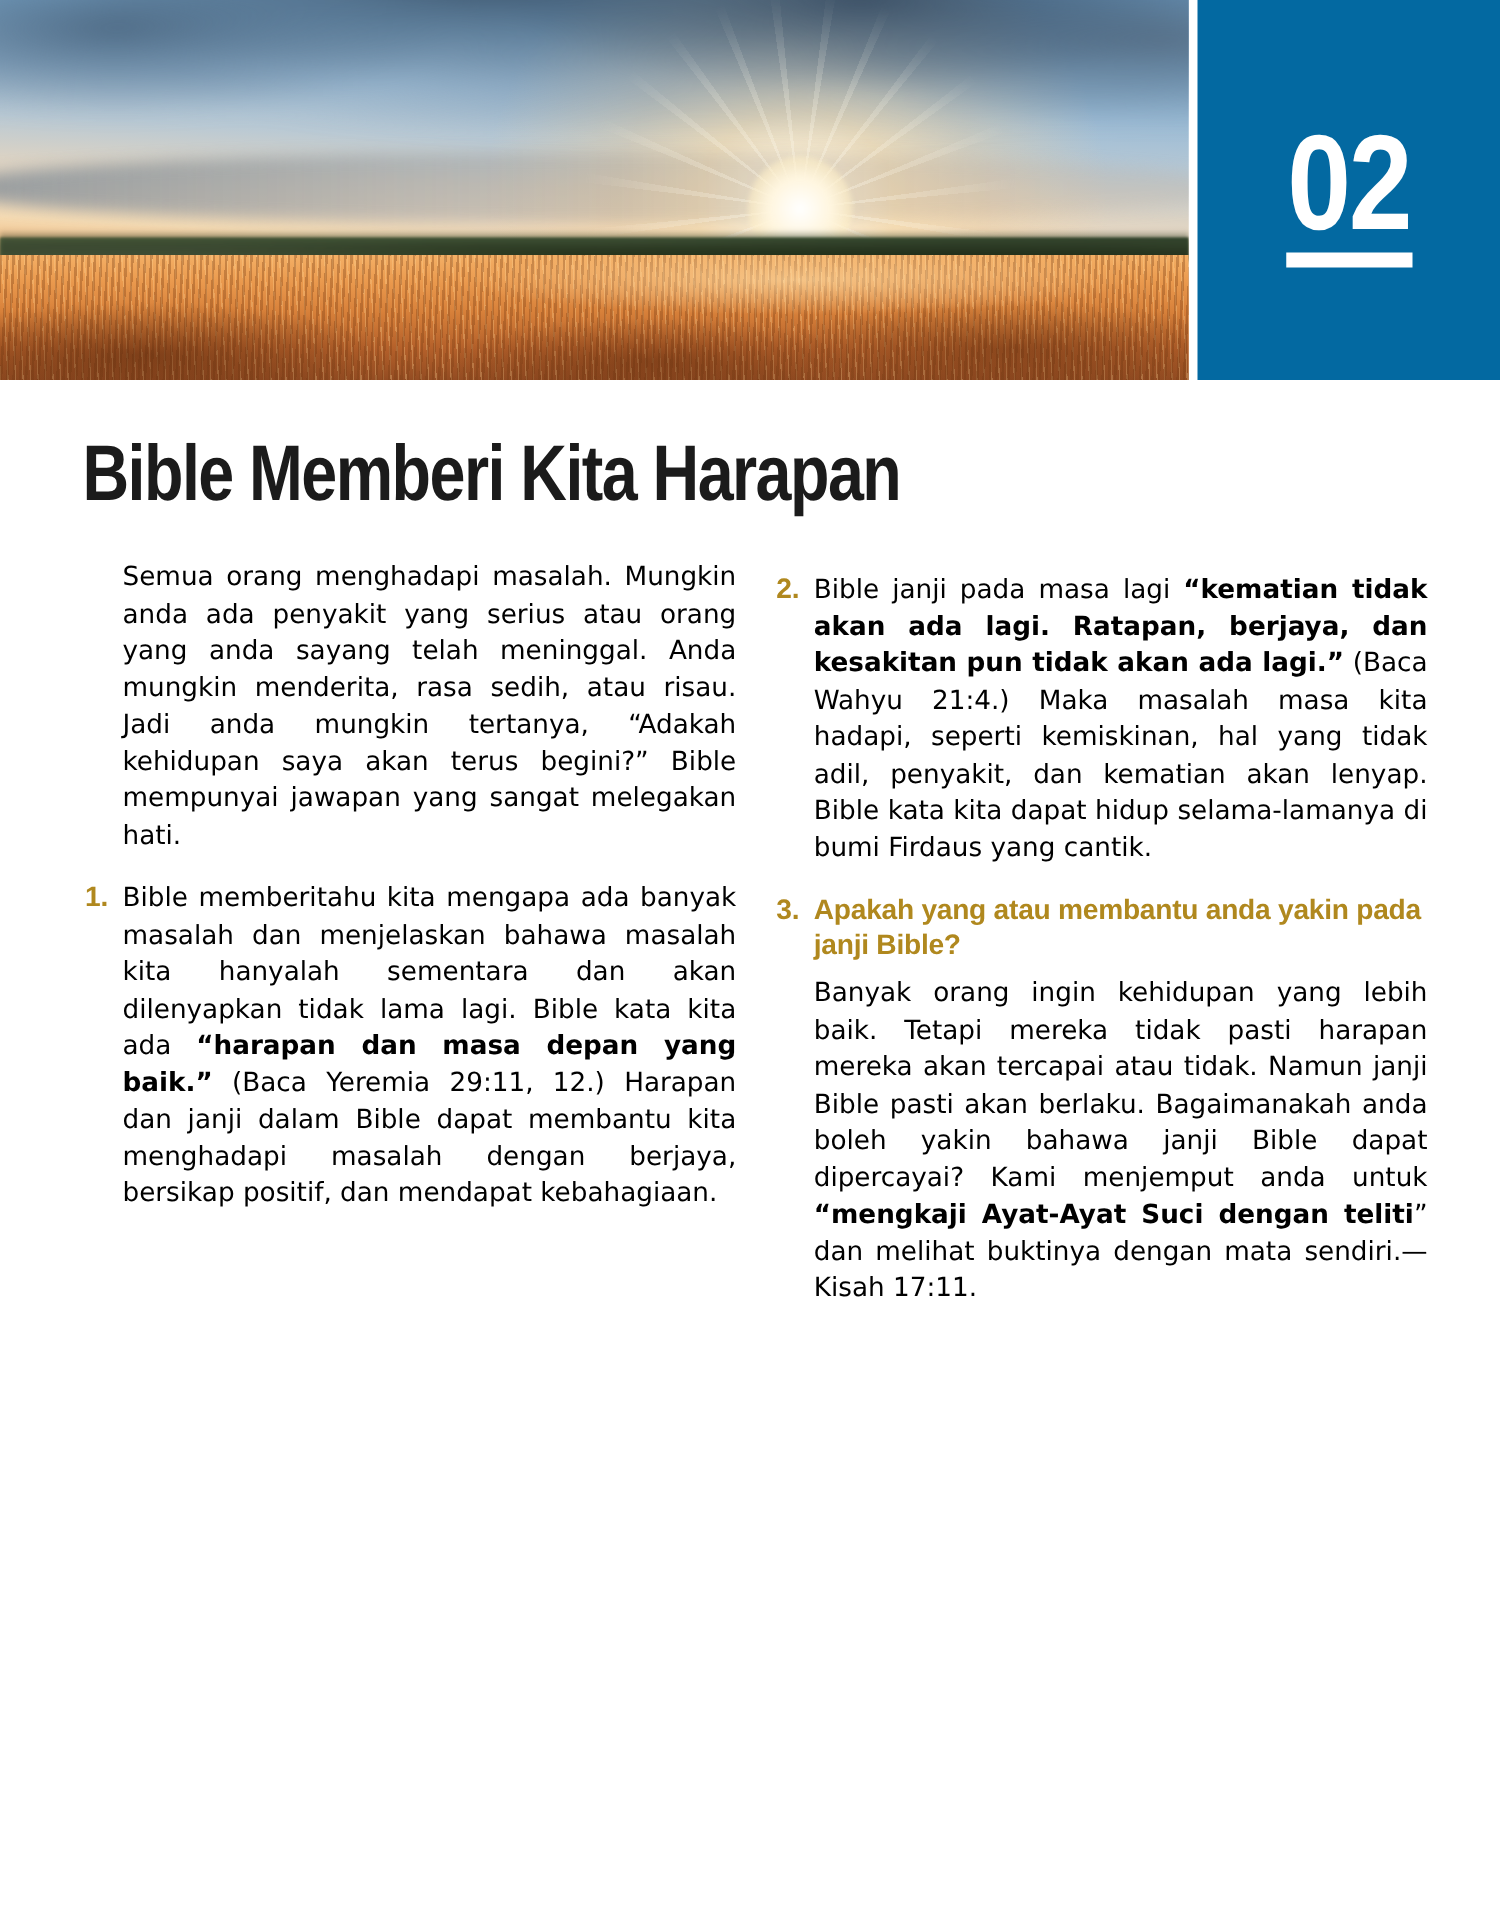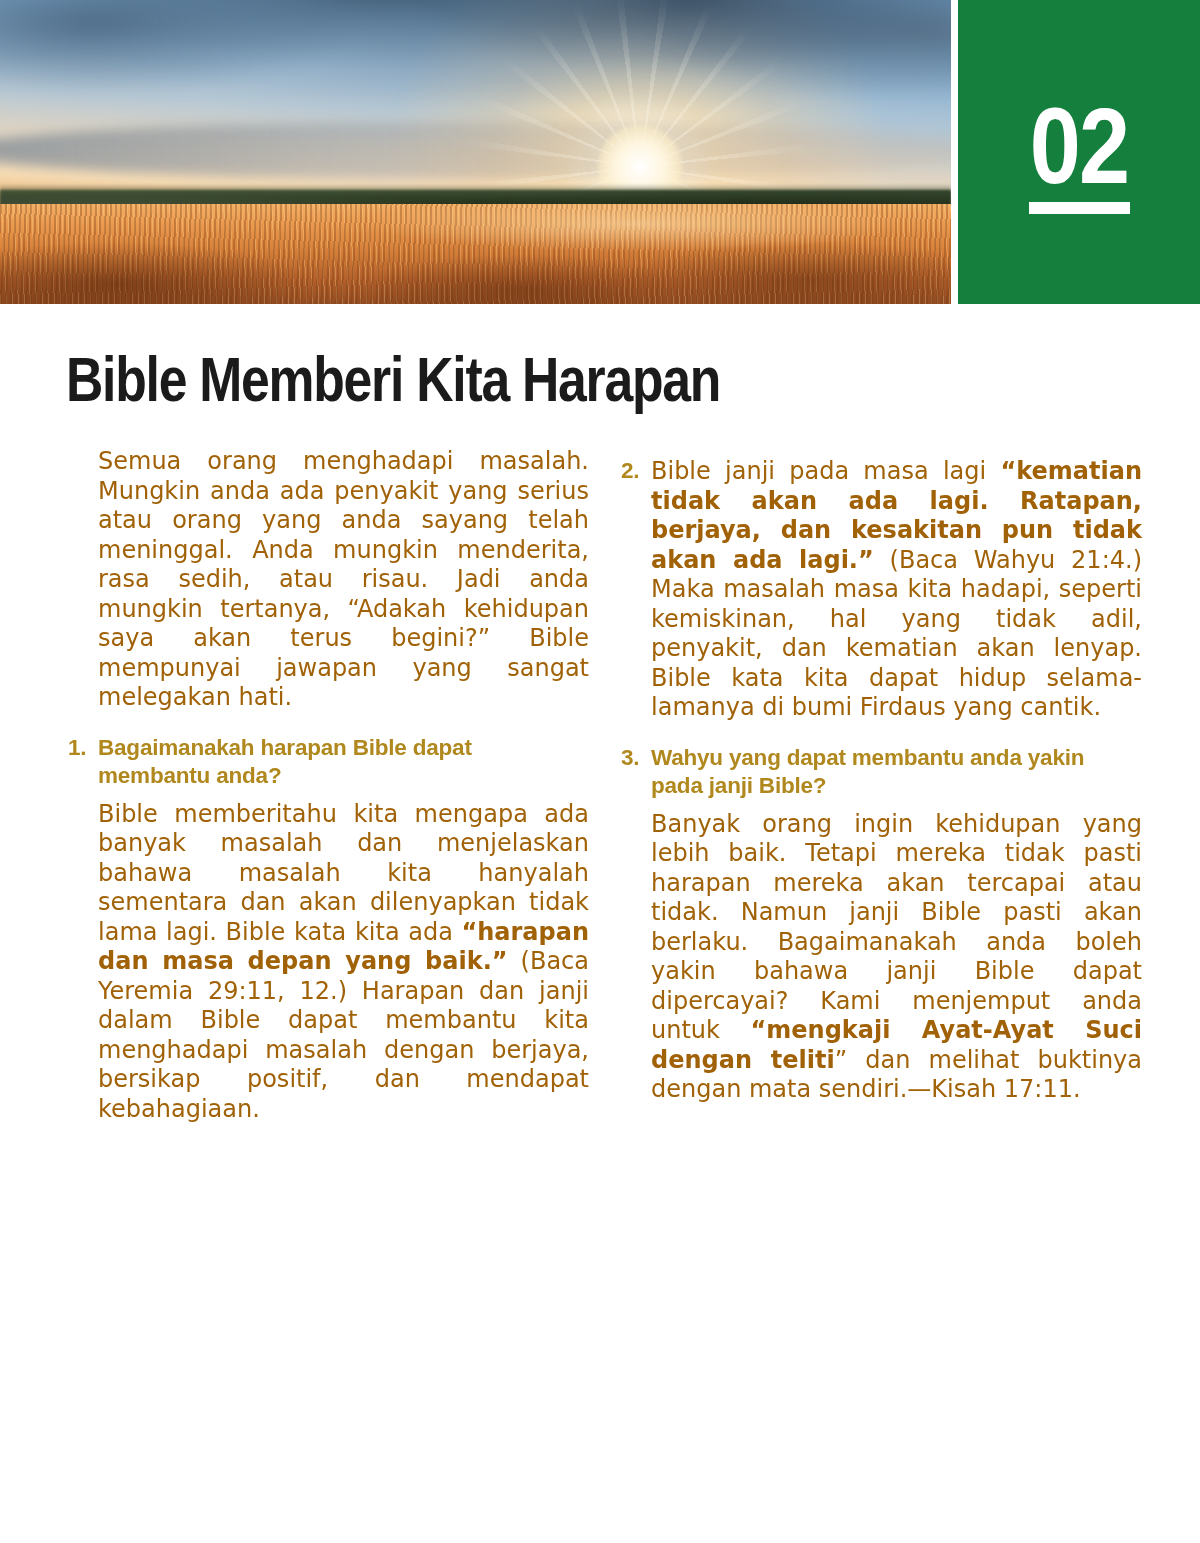--- a/index.html
+++ b/index.html
@@ -46,35 +46,35 @@
       repeating-linear-gradient(93deg, rgba(122,62,20,.35) 0 2px, rgba(122,62,20,0) 2px 5px),
       repeating-linear-gradient(87deg, rgba(255,214,150,.3) 0 1px, rgba(255,214,150,0) 1px 6px),
       linear-gradient(180deg, #f4b066 0%, #eb9b4f 20%, #d8813a 45%, #b4602a 75%, #934c22 100%);}
   .wheat::after{content:"";position:absolute;inset:0;
     background:
       radial-gradient(30% 60% at 12% 80%, rgba(80,35,10,.5), transparent 70%),
       radial-gradient(25% 50% at 55% 85%, rgba(90,40,12,.45), transparent 70%),
       radial-gradient(28% 55% at 85% 75%, rgba(80,35,10,.4), transparent 70%),
       radial-gradient(40% 40% at 67% 20%, rgba(255,230,180,.55), transparent 70%);}
 
-  .badge{position:absolute;left:958px;top:0;width:242px;height:304px;background:#15803d;
+  .badge{position:absolute;left:958px;top:0;width:242px;height:304px;background:#0369a1;
     display:flex;flex-direction:column;align-items:center;}
   .badge-num{margin-top:92px;font-family:"Liberation Sans",sans-serif;font-weight:700;
     font-size:108px;line-height:108px;color:#ffffff;transform:scaleX(.85);letter-spacing:-2px;}
   .badge-bar{width:101px;height:12px;background:#ffffff;margin-top:2px;}
 
   
   h1{margin:44px 0 0 66px;font-family:"Liberation Sans",sans-serif;font-weight:700;
      font-size:63px;line-height:62px;color:#1b1b1b;letter-spacing:-1.5px;
      transform:scaleX(.82);transform-origin:0 50%;white-space:nowrap;}
 
   
   .columns{display:flex;gap:32px;margin:37px 58px 0 68px;}
   .col{flex:1;min-width:0;}
-  .body{font-size:24px;line-height:29.5px;color:#a16207;text-align:justify;
+  .body{font-size:21px;line-height:29.5px;color:#000000;text-align:justify;
         margin:0 0 0 30px;}
   .b{font-weight:700;}
   .intro{margin-bottom:21px;}
   .question{margin-top:21px;}
   .col > .question:first-child{margin-top:0;}
   .qhead{position:relative;padding-left:30px;margin:0 0 10px 0;color:#b0881e;
      font-family:"Liberation Sans",sans-serif;font-weight:700;
      font-size:22.5px;line-height:28px;letter-spacing:-0.2px;}
   .qnum{position:absolute;left:0;top:0;}
 </style>
@@ -99,35 +99,34 @@
 
 <h1>Bible Memberi Kita Harapan</h1>
 
 <main class="columns">
   <section class="col">
     <p class="body intro">Semua orang menghadapi masalah. Mungkin anda ada penyakit yang serius atau orang yang anda sayang telah meninggal. Anda mungkin menderita, rasa sedih, atau risau. Jadi anda mungkin tertanya, “Adakah kehidupan saya akan terus begini?” Bible mempunyai jawapan yang sangat melegakan hati.</p>
 
     <div class="question">
       <h2 class="qhead">
         <span class="qnum">1.</span>
-        <span>Bagaimanakah harapan Bible dapat membantu anda?</span>
       </h2>
       <p class="body"><span>Bible memberitahu kita mengapa ada banyak masalah dan menjelaskan bahawa masalah kita hanyalah sementara dan akan dilenyapkan tidak lama lagi. Bible kata kita ada </span><span class="b">“harapan dan masa depan yang baik.”</span><span> (Baca Yeremia 29:11, 12.) Harapan dan janji dalam Bible dapat membantu kita menghadapi masalah dengan berjaya, bersikap positif, dan mendapat kebahagiaan.</span></p>
     </div>
   </section>
 
   <section class="col">
     <div class="question">
       <h2 class="qhead">
         <span class="qnum">2.</span>
       </h2>
       <p class="body"><span>Bible janji pada masa lagi </span><span class="b">“kematian tidak akan ada lagi. Ratapan, berjaya, dan kesakitan pun tidak akan ada lagi.”</span><span> (Baca Wahyu 21:4.) Maka masalah masa kita hadapi, seperti kemiskinan, hal yang tidak adil, penyakit, dan kematian akan lenyap. Bible kata kita dapat hidup selama-lamanya di bumi Firdaus yang cantik.</span></p>
     </div>
 
     <div class="question">
       <h2 class="qhead">
         <span class="qnum">3.</span>
-        <span>Wahyu yang dapat membantu anda yakin pada janji Bible?</span>
+        <span>Apakah yang atau membantu anda yakin pada janji Bible?</span>
       </h2>
       <p class="body"><span>Banyak orang ingin kehidupan yang lebih baik. Tetapi mereka tidak pasti harapan mereka akan tercapai atau tidak. Namun janji Bible pasti akan berlaku. Bagaimanakah anda boleh yakin bahawa janji Bible dapat dipercayai? Kami menjemput anda untuk </span><span class="b">“mengkaji Ayat-Ayat Suci dengan teliti</span><span>” dan melihat buktinya dengan mata sendiri.—Kisah 17:11.</span></p>
     </div>
   </section>
 </main>
 
 </body></html>

